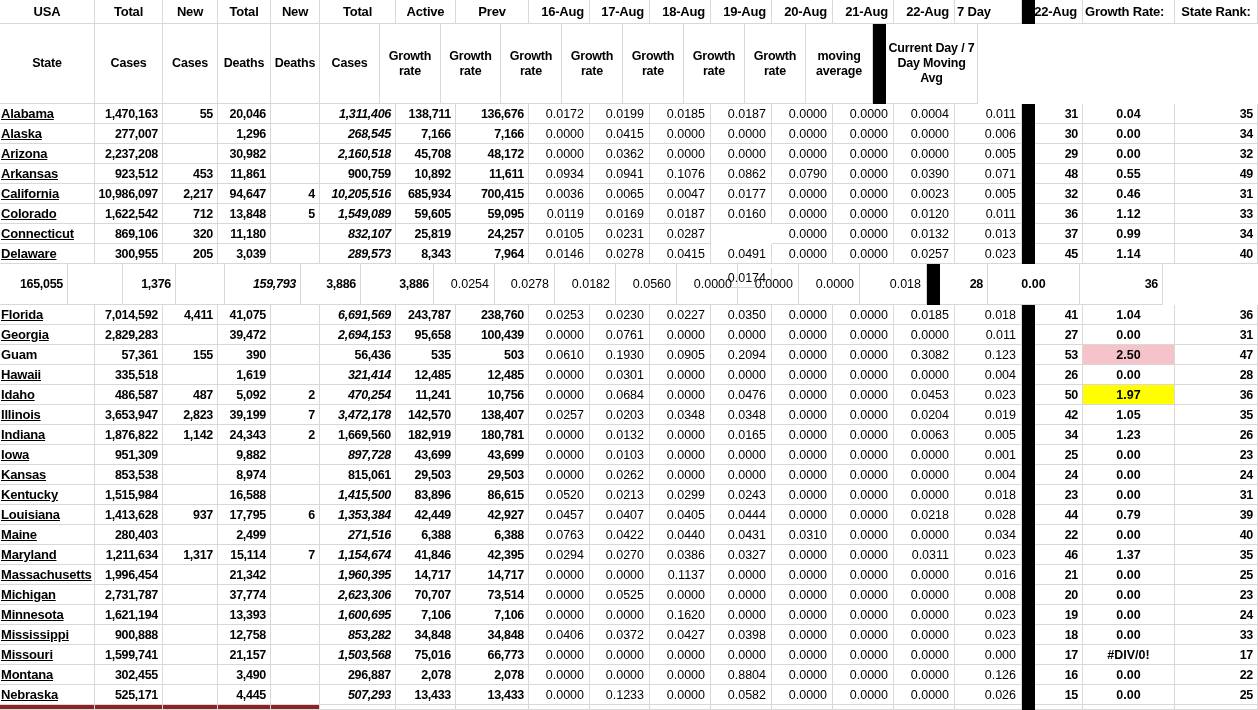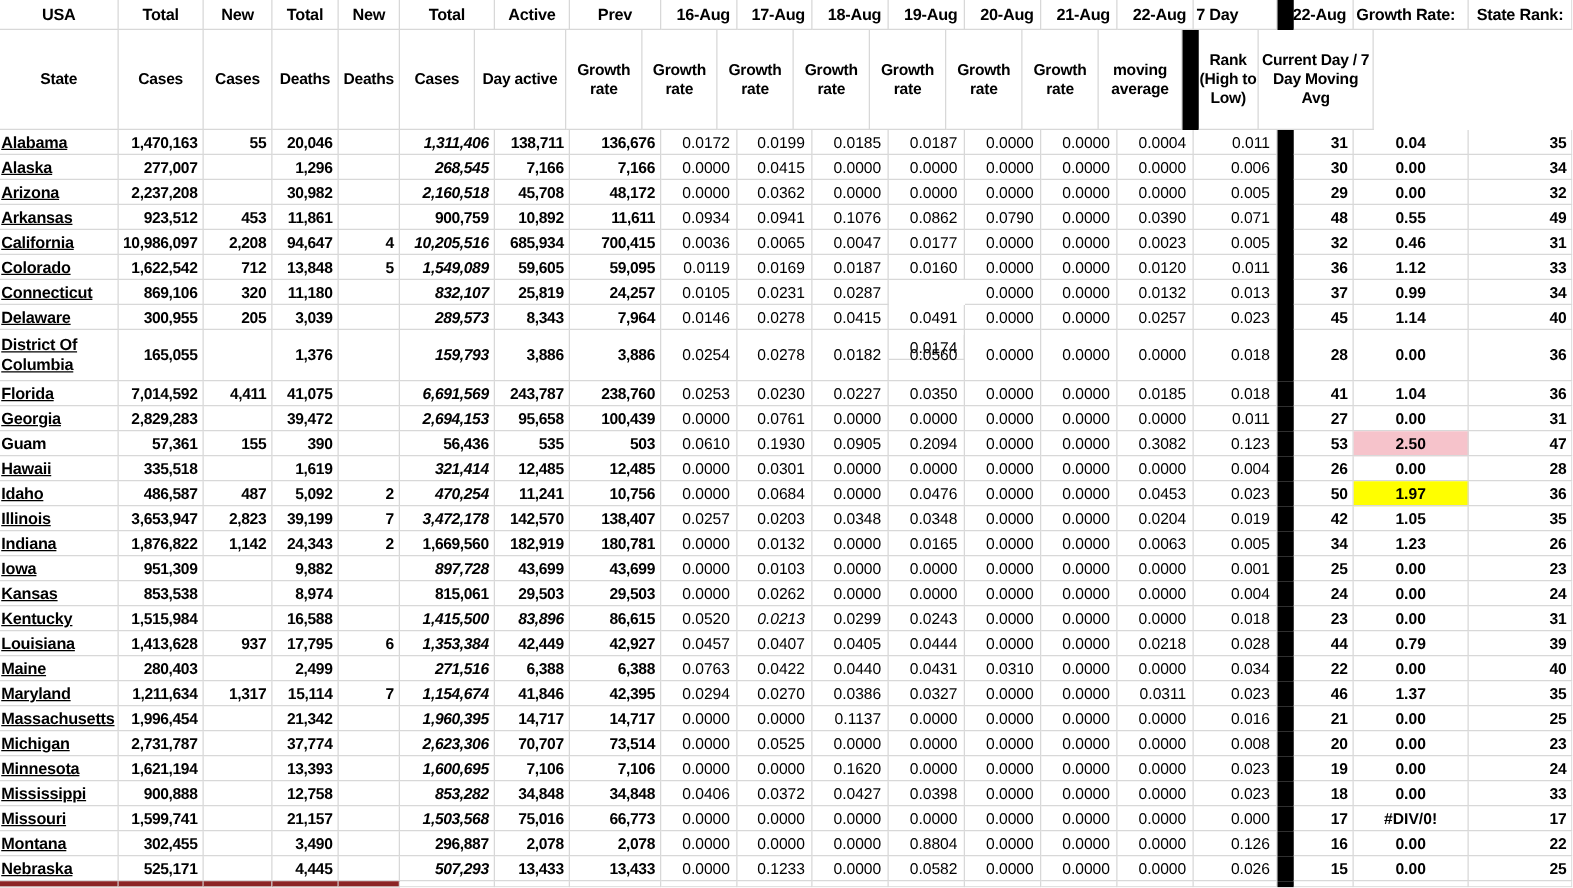--- a/index.html
+++ b/index.html
@@ -55,31 +55,29 @@
       <div class="cell h ha-l" style="width: 92px; height: 24px;">Growth Rate:</div>
       <div class="cell h" style="width: 83px; height: 24px;">State Rank:</div>
     </div>
   <div class="row" id="hdr2" style="height:80px">
       <div class="cell h h2w" style="width: 95px; height: 80px;">State</div>
       <div class="cell h h2w" style="width: 68px; height: 80px;">Cases</div>
       <div class="cell h h2w" style="width: 55px; height: 80px;">Cases</div>
       <div class="cell h h2w" style="width: 53px; height: 80px;">Deaths</div>
       <div class="cell h h2w" style="width: 49px; height: 80px;">Deaths</div>
       <div class="cell h h2w" style="width: 60px; height: 80px;">Cases</div>
-      <div class="cell h h2w" style="width: 73px; height: 80px;">Day active</div>
       <div class="cell h h2w" style="width: 61px; height: 80px;">Growth rate</div>
       <div class="cell h h2w" style="width: 60px; height: 80px;">Growth rate</div>
       <div class="cell h h2w" style="width: 61px; height: 80px;">Growth rate</div>
       <div class="cell h h2w" style="width: 61px; height: 80px;">Growth rate</div>
       <div class="cell h h2w" style="width: 61px; height: 80px;">Growth rate</div>
       <div class="cell h h2w" style="width: 61px; height: 80px;">Growth rate</div>
       <div class="cell h h2w" style="width: 61px; height: 80px;">Growth rate</div>
       <div class="cell h h2w" style="width: 67px; height: 80px;">moving average</div>
       <div class="cell divider" style="width: 13px; height: 80px;"></div>
-      <div class="cell h h2w" style="width: 48px; height: 80px;">Rank (High to Low)</div>
       <div class="cell h h2w" style="width: 92px; height: 80px;">Current Day / 7 Day Moving Avg</div>
     </div>
   <div id="tbody">
       <div class="row" style="height: 20px;">
         <div class="cell state" style="width: 95px; height: 20px;">Alabama</div>
         <div class="cell num" style="width: 68px; height: 20px;">1,470,163</div>
         <div class="cell num" style="width: 55px; height: 20px;">55</div>
         <div class="cell num" style="width: 53px; height: 20px;">20,046</div>
         <div class="cell num" style="width: 49px; height: 20px;"></div>
         <div class="cell num it" style="width: 76px; height: 20px;">1,311,406</div>
@@ -160,21 +158,21 @@
         <div class="cell rate" style="width: 61px; height: 20px;">0.0390</div>
         <div class="cell rate" style="width: 67px; height: 20px;">0.071</div>
         <div class="cell divider" style="width: 13px; height: 20px;"></div>
         <div class="cell num" style="width: 48px; height: 20px;">48</div>
         <div class="cell ratio" style="width: 92px; height: 20px;">0.55</div>
         <div class="cell num" style="width: 83px; height: 20px;">49</div>
       </div>
       <div class="row" style="height: 20px;">
         <div class="cell state" style="width: 95px; height: 20px;">California</div>
         <div class="cell num" style="width: 68px; height: 20px;">10,986,097</div>
-        <div class="cell num" style="width: 55px; height: 20px;">2,208</div>
+        <div class="cell num" style="width: 55px; height: 20px;">2,217</div>
         <div class="cell num" style="width: 53px; height: 20px;">94,647</div>
         <div class="cell num" style="width: 49px; height: 20px;">4</div>
         <div class="cell num it" style="width: 76px; height: 20px;">10,205,516</div>
         <div class="cell num" style="width: 60px; height: 20px;">685,934</div>
         <div class="cell num" style="width: 73px; height: 20px;">700,415</div>
         <div class="cell rate" style="width: 61px; height: 20px;">0.0036</div>
         <div class="cell rate" style="width: 60px; height: 20px;">0.0065</div>
         <div class="cell rate" style="width: 61px; height: 20px;">0.0047</div>
         <div class="cell rate" style="width: 61px; height: 20px;">0.0177</div>
         <div class="cell rate" style="width: 61px; height: 20px;">0.0000</div>
@@ -246,21 +244,20 @@
         <div class="cell rate" style="width: 61px; height: 20px;">0.0000</div>
         <div class="cell rate" style="width: 61px; height: 20px;">0.0000</div>
         <div class="cell rate" style="width: 61px; height: 20px;">0.0257</div>
         <div class="cell rate" style="width: 67px; height: 20px;">0.023</div>
         <div class="cell divider" style="width: 13px; height: 20px;"></div>
         <div class="cell num" style="width: 48px; height: 20px;">45</div>
         <div class="cell ratio" style="width: 92px; height: 20px;">1.14</div>
         <div class="cell num" style="width: 83px; height: 20px;">40</div>
       </div>
       <div class="row" style="height: 41px;">
-        <div class="cell state" style="width: 95px; height: 41px;">District Of Columbia</div>
         <div class="cell num" style="width: 68px; height: 41px;">165,055</div>
         <div class="cell num" style="width: 55px; height: 41px;"></div>
         <div class="cell num" style="width: 53px; height: 41px;">1,376</div>
         <div class="cell num" style="width: 49px; height: 41px;"></div>
         <div class="cell num it" style="width: 76px; height: 41px;">159,793</div>
         <div class="cell num" style="width: 60px; height: 41px;">3,886</div>
         <div class="cell num" style="width: 73px; height: 41px;">3,886</div>
         <div class="cell rate" style="width: 61px; height: 41px;">0.0254</div>
         <div class="cell rate" style="width: 60px; height: 41px;">0.0278</div>
         <div class="cell rate" style="width: 61px; height: 41px;">0.0182</div>
@@ -472,24 +469,24 @@
         <div class="cell ratio" style="width: 92px; height: 20px;">0.00</div>
         <div class="cell num" style="width: 83px; height: 20px;">24</div>
       </div>
       <div class="row" style="height: 20px;">
         <div class="cell state" style="width: 95px; height: 20px;">Kentucky</div>
         <div class="cell num" style="width: 68px; height: 20px;">1,515,984</div>
         <div class="cell num" style="width: 55px; height: 20px;"></div>
         <div class="cell num" style="width: 53px; height: 20px;">16,588</div>
         <div class="cell num" style="width: 49px; height: 20px;"></div>
         <div class="cell num it" style="width: 76px; height: 20px;">1,415,500</div>
-        <div class="cell num" style="width: 60px; height: 20px; font-style: italic;">83,896</div>
+        <div class="cell num" style="width: 60px; height: 20px;">83,896</div>
         <div class="cell num" style="width: 73px; height: 20px;">86,615</div>
         <div class="cell rate" style="width: 61px; height: 20px;">0.0520</div>
-        <div class="cell rate" style="width: 60px; height: 20px; font-style: italic;">0.0213</div>
+        <div class="cell rate" style="width: 60px; height: 20px;">0.0213</div>
         <div class="cell rate" style="width: 61px; height: 20px;">0.0299</div>
         <div class="cell rate" style="width: 61px; height: 20px;">0.0243</div>
         <div class="cell rate" style="width: 61px; height: 20px;">0.0000</div>
         <div class="cell rate" style="width: 61px; height: 20px;">0.0000</div>
         <div class="cell rate" style="width: 61px; height: 20px;">0.0000</div>
         <div class="cell rate" style="width: 67px; height: 20px;">0.018</div>
         <div class="cell divider" style="width: 13px; height: 20px;"></div>
         <div class="cell num" style="width: 48px; height: 20px;">23</div>
         <div class="cell ratio" style="width: 92px; height: 20px;">0.00</div>
         <div class="cell num" style="width: 83px; height: 20px;">31</div>

